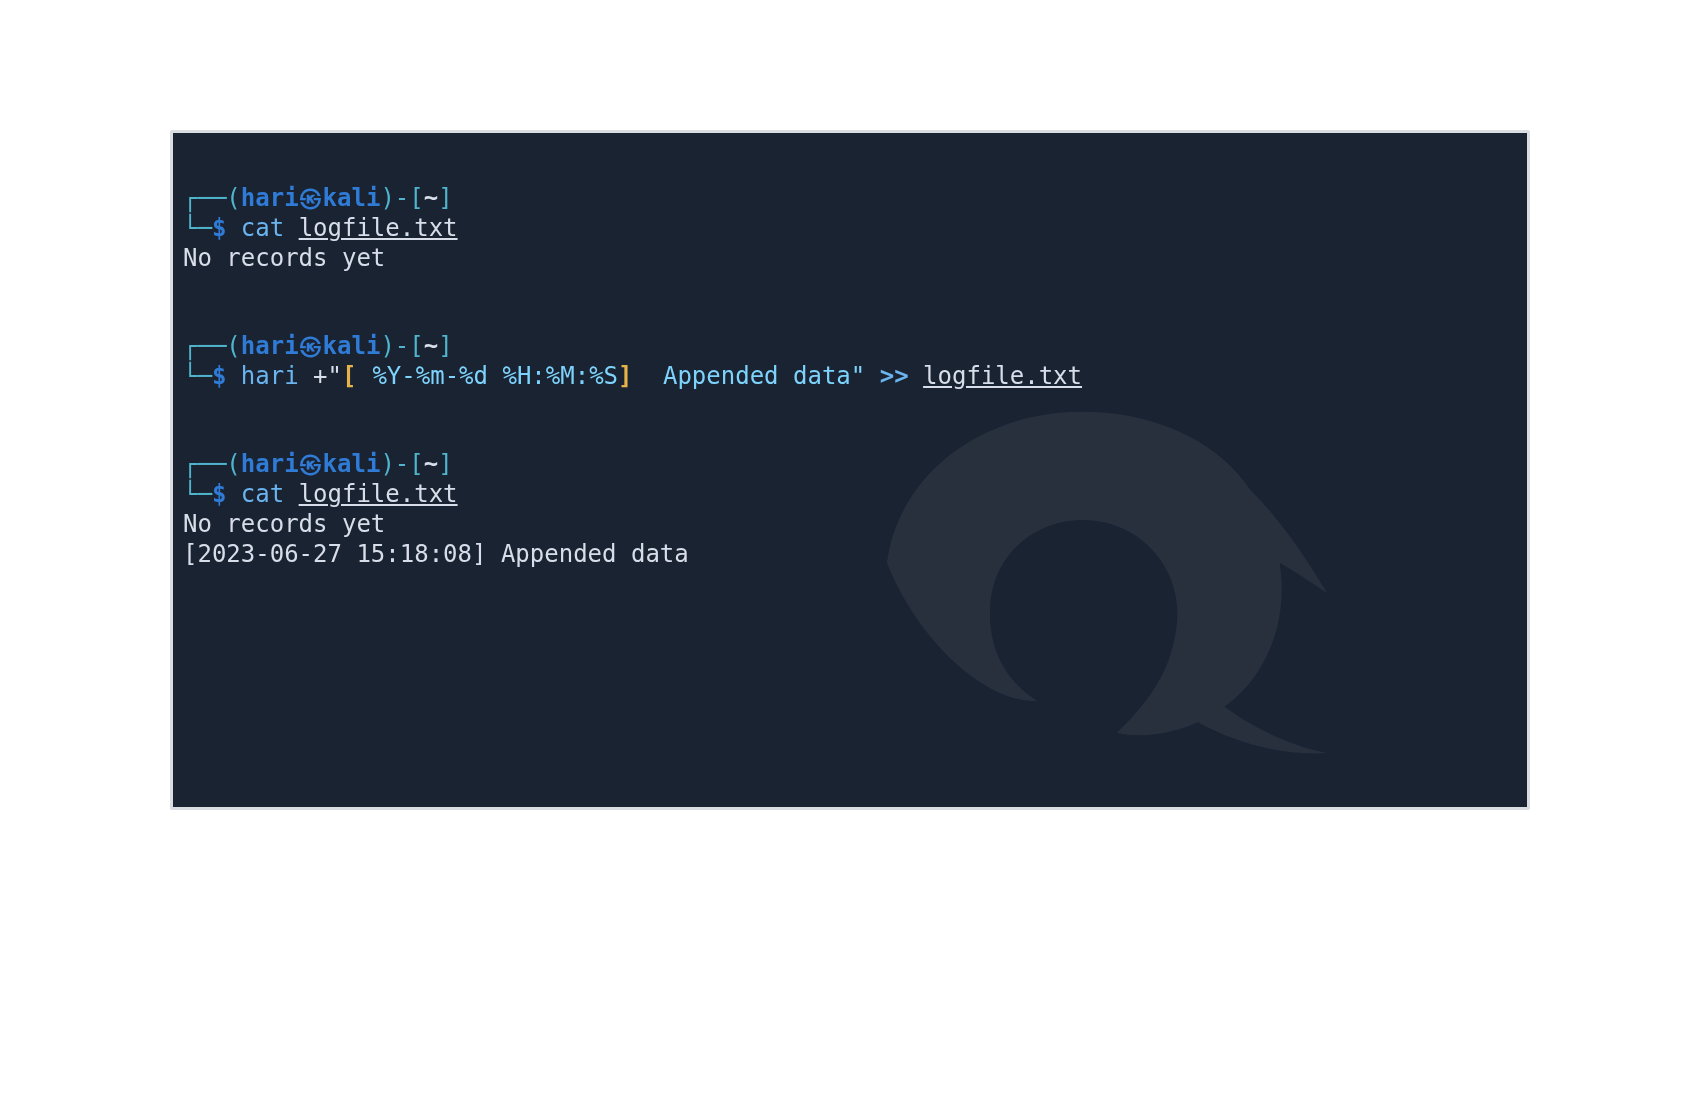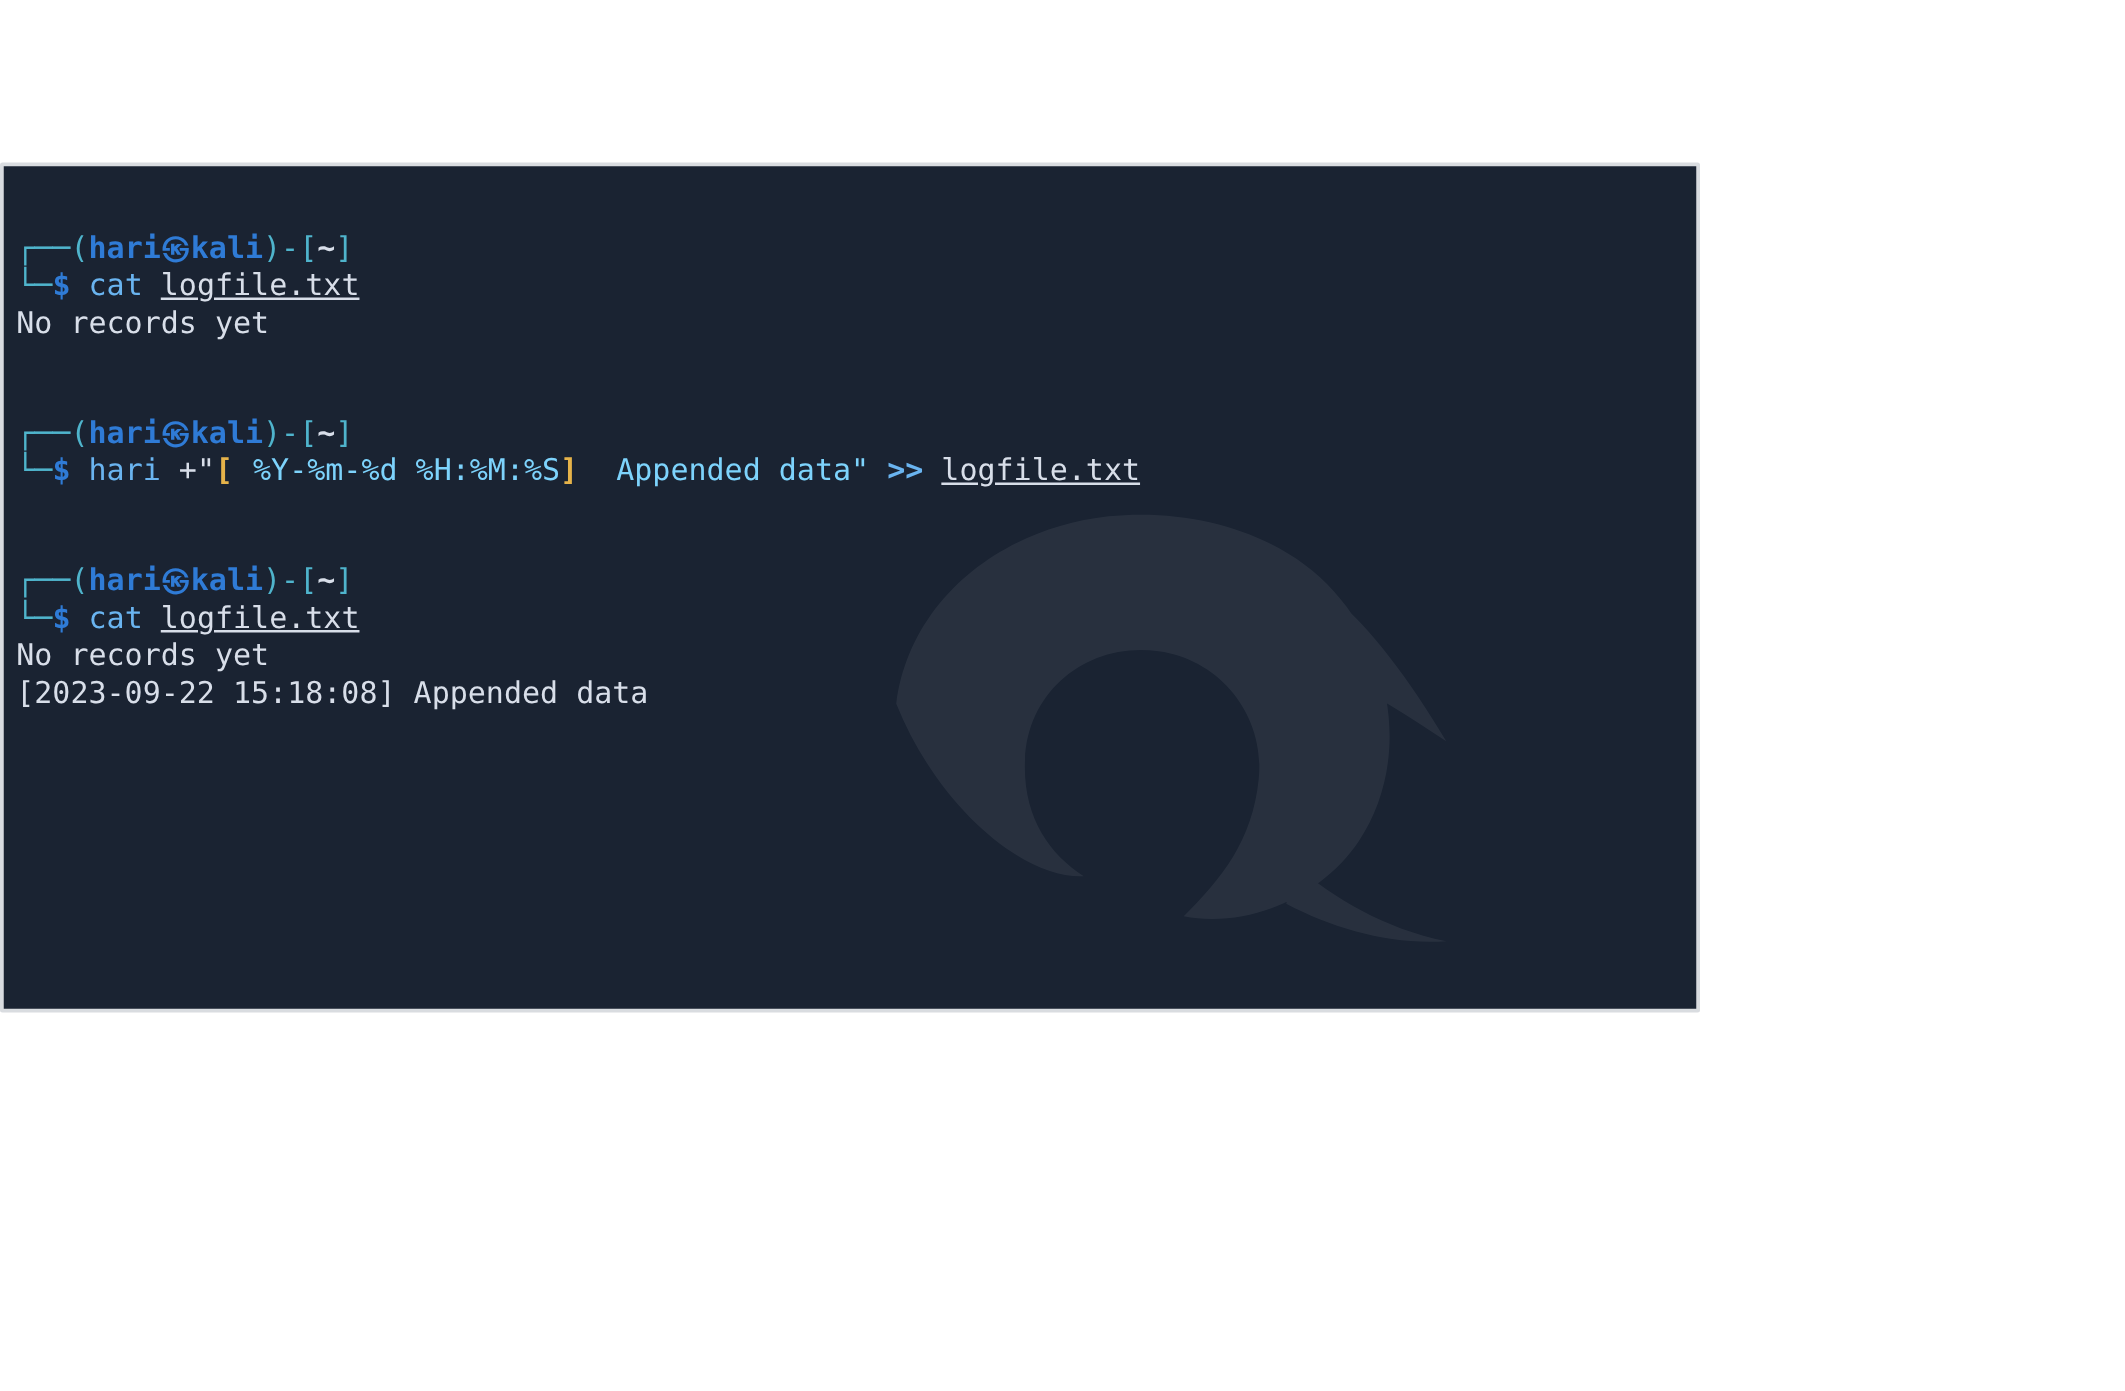--- a/index.html
+++ b/index.html
@@ -8,20 +8,21 @@
     width: 1700px;
     height: 1113px;
     position: relative;
     font-family: ui-monospace, "SF Mono", Menlo, Consolas, monospace;
   }
   .page {
     width: 1700px;
     height: 1113px;
     display: flex;
     flex-direction: column;
+    align-items: center;
   }
   .terminal-frame {
     margin-top: 130px;
     width: 1360px;
     height: 680px;
     background: #1a2332;
     border: 3px solid #d9dce0;
     border-radius: 2px;
     position: relative;
     overflow: hidden;
@@ -108,18 +109,18 @@
 
     <div class="terminal-content">
 <div class="block"><span class="corner-top">┌──</span><span class="paren">(</span><span class="user">hari</span><span class="skull">㉿</span><span class="host">kali</span><span class="paren">)</span><span class="dash">-</span><span class="bracket">[</span><span class="tilde">~</span><span class="bracket">]</span>
 <span class="corner-bot">└─</span><span class="dollar">$</span> <span class="cmd">cat</span> <span class="filename">logfile.txt</span>
 <span class="output">No records yet</span></div>
 <div class="block"><span class="corner-top">┌──</span><span class="paren">(</span><span class="user">hari</span><span class="skull">㉿</span><span class="host">kali</span><span class="paren">)</span><span class="dash">-</span><span class="bracket">[</span><span class="tilde">~</span><span class="bracket">]</span>
 <span class="corner-bot">└─</span><span class="dollar">$</span> <span class="cmd">hari</span> <span class="plus">+"</span><span class="fmtbr">[</span><span class="yellow">%Y-%m-%d %H:%M:%S</span><span class="fmtbr">]</span><span class="yellow"> Appended data"</span> <span class="redirect">&gt;&gt;</span> <span class="filename">logfile.txt</span></div>
 <div class="block"><span class="corner-top">┌──</span><span class="paren">(</span><span class="user">hari</span><span class="skull">㉿</span><span class="host">kali</span><span class="paren">)</span><span class="dash">-</span><span class="bracket">[</span><span class="tilde">~</span><span class="bracket">]</span>
 <span class="corner-bot">└─</span><span class="dollar">$</span> <span class="cmd">cat</span> <span class="filename">logfile.txt</span>
 <span class="output">No records yet</span>
-<span class="output">[2023-09-22 15:18:08] Appended data</span></div>
+<span class="output">[2023-06-27 15:18:08] Appended data</span></div>
     </div>
   </div>
 
 
 </div>
 
 </body></html>

